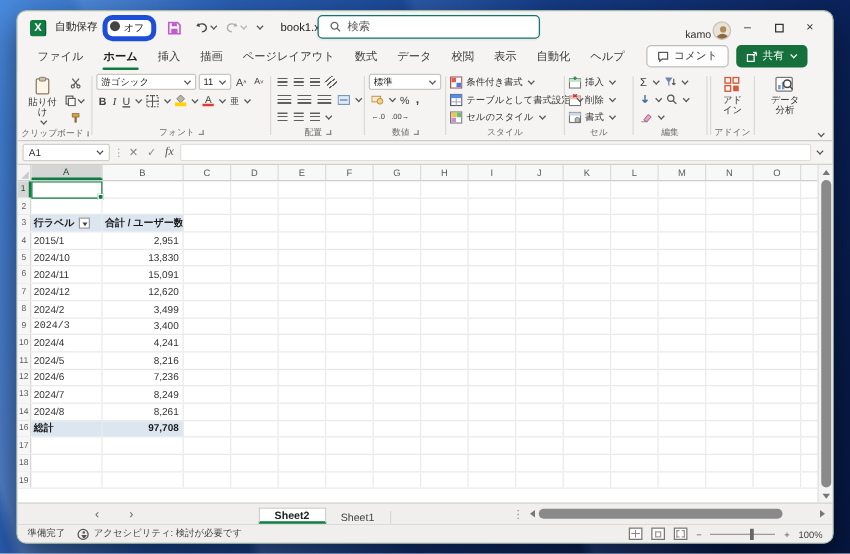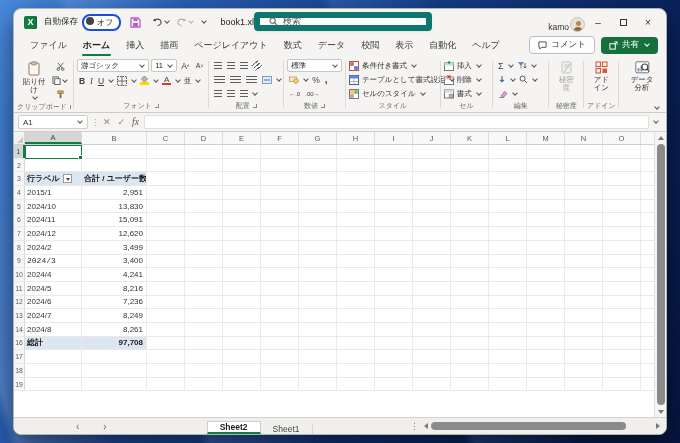--- a/index.html
+++ b/index.html
@@ -11,43 +11,43 @@
     linear-gradient(65deg,transparent 12%,rgba(180,210,255,.28) 13%,transparent 22%,transparent 30%,rgba(140,190,255,.22) 31%,transparent 42%,transparent 55%,rgba(90,140,220,.25) 56%,transparent 66%);
     transform:skewX(-8deg)}
   .window{position:absolute;left:13px;top:8px;width:654px;height:427px;background:#f5f4f2;
     border:1px solid #a9b8ac;border-radius:8px;box-shadow:0 10px 26px rgba(0,0,0,.5);
     display:flex;flex-direction:column;overflow:hidden}
   
   .titlebar{height:26px;flex:0 0 26px;display:flex;align-items:center;padding:0 6px 0 10px;gap:7px;position:relative}
   .xl-icon{width:13px;height:13px;background:#107C41;border-radius:2px;color:#fff;font-size:9px;font-weight:bold;
     display:flex;align-items:center;justify-content:center;box-shadow:inset -1px 0 0 #0b5e31}
   .autosave{display:flex;align-items:center;gap:4px;font-size:8.5px;color:#222}
-  .toggle{display:flex;align-items:flex-start;gap:3px;border:2px solid #1d4ed8;border-radius:8px;padding:1px 6px 1px 2px;background:#fff;font-size:8px}
+  .toggle{display:flex;align-items:flex-start;gap:3px;border:4px solid #1d4ed8;border-radius:8px;padding:1px 6px 1px 2px;background:#fff;font-size:8px}
   .toggle .knob{width:8px;height:8px;border-radius:50%;background:#444}
   .savebtn svg{display:block}
   .qat{display:flex;align-items:center;gap:2px;color:#444}
   .qbtn{padding:1px 2px;display:flex;align-items:center}
   .dim{opacity:.4}
   .chv{display:inline-block;width:4px;height:4px;border-right:1px solid #555;border-bottom:1px solid #555;transform:rotate(45deg);margin:-2px 1px 0 2px}
   .doc{display:flex;align-items:center;gap:4px;font-size:9px;color:#222;margin-left:4px}
-  .searchbox{position:absolute;left:240px;top:3px;width:178px;height:19px;background:#fff;border:6px solid #0f766e;
+  .searchbox{position:absolute;left:240px;top:3px;width:178px;height:19px;background:#fff;border:1px solid #0f766e;
     border-radius:4px;display:flex;align-items:center;gap:5px;padding:0 9px;color:#555;box-shadow:0 1px 2px rgba(0,0,0,.08)}
   .tb-right{margin-left:auto;display:flex;align-items:flex-end;gap:1px}
   .user{font-size:8.5px;color:#333}
   .avatar{width:15px;height:15px;border-radius:50%;background:#e8e2d8;border:1px solid #c9c2b4;position:relative;overflow:hidden}
   .avatar::before{content:"";position:absolute;left:4.5px;top:2.5px;width:5px;height:5px;border-radius:50%;background:#b08c5a}
   .avatar::after{content:"";position:absolute;left:2px;top:8.5px;width:10px;height:7px;border-radius:5px 5px 0 0;background:#8a6a40}
   .winbtn{width:24px;height:20px;display:flex;align-items:center;justify-content:center;color:#333;font-size:10px}
   .maxglyph{width:7px;height:7px;border:1px solid #333}
   
   .tabrow{height:22px;flex:0 0 22px;display:flex;align-items:flex-end;padding:0 8px;position:relative}
   .tab{padding:3px 8px 5px;font-size:9px;color:#3b3b3b;white-space:nowrap}
   .tab.active{font-weight:bold;color:#1d1d1d;position:relative}
   .tab.active::after{content:"";position:absolute;left:7px;right:7px;bottom:1px;height:2px;background:#107C41;border-radius:1px}
-  .tabrow-right{position:absolute;right:8px;top:1px;display:flex;align-items:center;gap:6px}
+  .tabrow-right{position:absolute;right:20px;top:1px;display:flex;gap:6px}
   .cmtbtn{display:flex;align-items:center;gap:4px;border:1px solid #bdbdbd;border-radius:4px;background:#fdfdfd;padding:2px 8px;font-size:8.5px;color:#333}
   .sharebtn{display:flex;align-items:center;gap:4px;border-radius:4px;background:#15703C;padding:2.5px 8px;font-size:8.5px;color:#fff}
   .sharebtn .chv{border-color:#fff}
   
   .ribbon{height:56px;flex:0 0 56px;display:flex;align-items:stretch;background:#f5f4f2;border-bottom:1px solid #cfccc8;padding:1px 2px 0;position:relative}
   .rgroup{display:flex;flex-direction:column;padding:1px 2px 0}
   .rg-body{flex:1;display:flex;align-items:flex-start}
   .rg-label{height:12px;font-size:7px;color:#6b6b6b;display:flex;align-items:center;justify-content:center;gap:3px;white-space:nowrap}
   .lnch{width:4px;height:4px;border-right:1px solid #888;border-bottom:1px solid #888}
   .vdiv{width:1px;background:#dddad6;margin:3px 1px 4px}
@@ -510,36 +510,20 @@
             </span>
               <span class="chv"></span>
           </div>
         </div>
         <div class="rg-label">
             <span>編集</span>
           </div>
       </div>
       <div class="vdiv"></div>
 
-      <div class="rgroup" style="width:34px">
-        <div class="rg-body" style="justify-content:center;width:100%">
-          <div class="bigbtn grayed">
-            <svg width="13" height="13" viewBox="0 0 13 13">
-              <rect x="2" y="1" width="9" height="11" rx="1" fill="#eee" stroke="#888"></rect>
-              <line x1="4" y1="4" x2="9" y2="4" stroke="#999"></line>
-              <line x1="4" y1="6" x2="9" y2="6" stroke="#999"></line>
-              <line x1="11" y1="2" x2="4" y2="11" stroke="#888" stroke-width="1.1"></line>
-            </svg>
-            <span><span>秘密</span><br><span>度</span></span>
-          </div>
-        </div>
-        <div class="rg-label">
-            <span>秘密度</span>
-          </div>
-      </div>
       <div class="vdiv"></div>
 
       <div class="rgroup" style="width:32px">
         <div class="rg-body" style="justify-content:center;width:100%">
           <div class="bigbtn">
             <svg width="13" height="13" viewBox="0 0 13 13">
               <rect x="1" y="1" width="4.5" height="4.5" fill="none" stroke="#d45b3a" stroke-width="1.1"></rect>
               <rect x="7.5" y="1" width="4.5" height="4.5" fill="none" stroke="#d45b3a" stroke-width="1.1"></rect>
               <rect x="1" y="7.5" width="4.5" height="4.5" fill="none" stroke="#d45b3a" stroke-width="1.1"></rect>
               <rect x="7.5" y="7.5" width="4.5" height="4.5" fill="#d45b3a"></rect>
@@ -955,15 +939,33 @@
       <div class="hscroll">
         <span class="splitdots">⋮</span>
         <span class="tri-l"></span>
         <span class="htrack">
             <span class="hthumb"></span>
           </span>
         <span class="tri-r"></span>
       </div>
     </div>
 
+    <div class="statusbar">
+      <span>準備完了</span>
+      <span style="display:flex;align-items:center;gap:4px">
+        <span class="acc-ico"></span>
+        <span>アクセシビリティ: 検討が必要です</span>
+      </span>
+      <div class="sb-right">
+        <span class="viewico grid"></span>
+        <span class="viewico layout"></span>
+        <span class="viewico pbreak"></span>
+        <span style="color:#555">−</span>
+        <span class="zoomline">
+            <span class="zoomhandle"></span>
+          </span>
+        <span style="color:#555">+</span>
+        <span>100%</span>
+      </div>
+    </div>
 
   </div>
 </div>
 
 </body></html>

